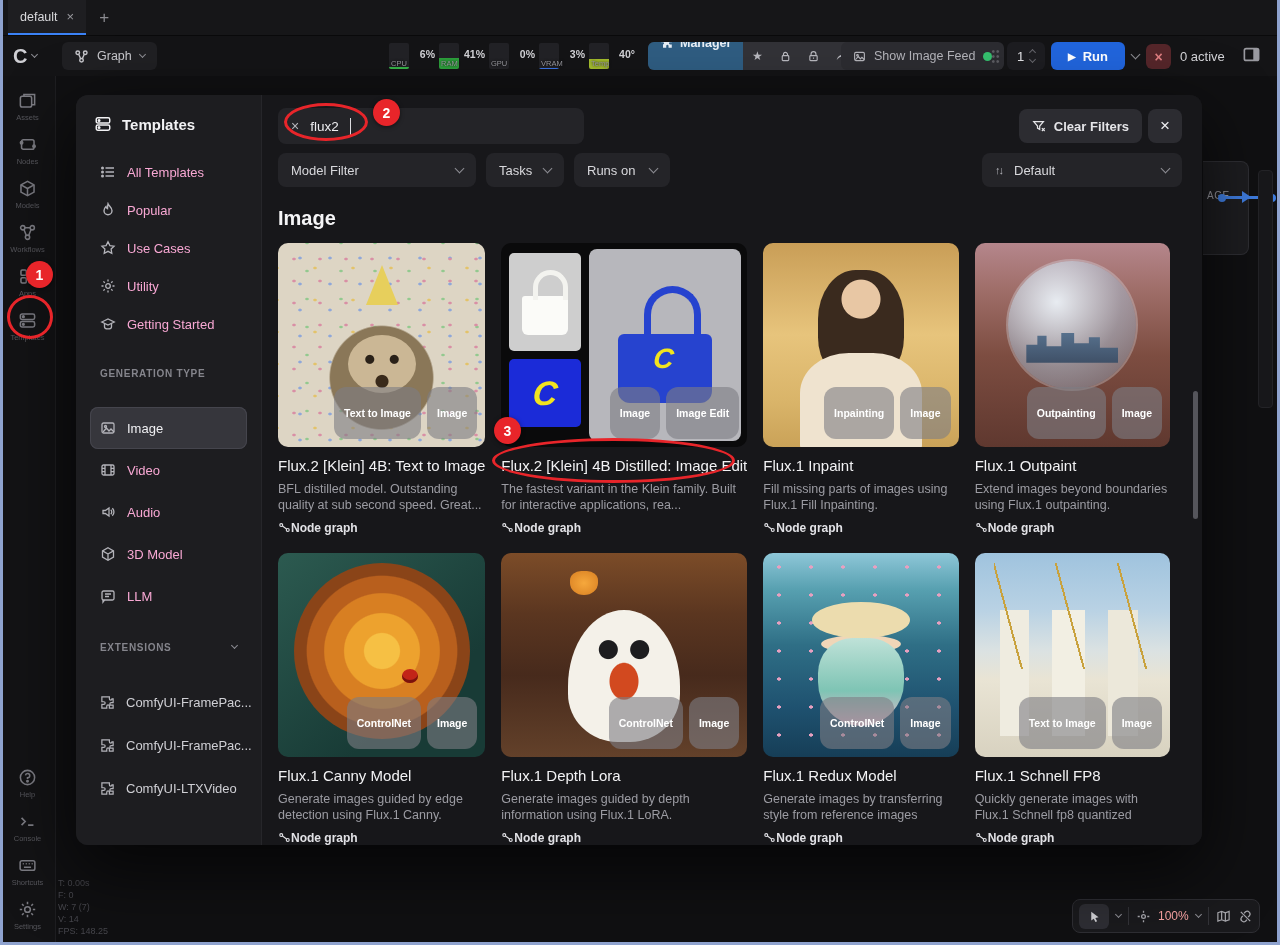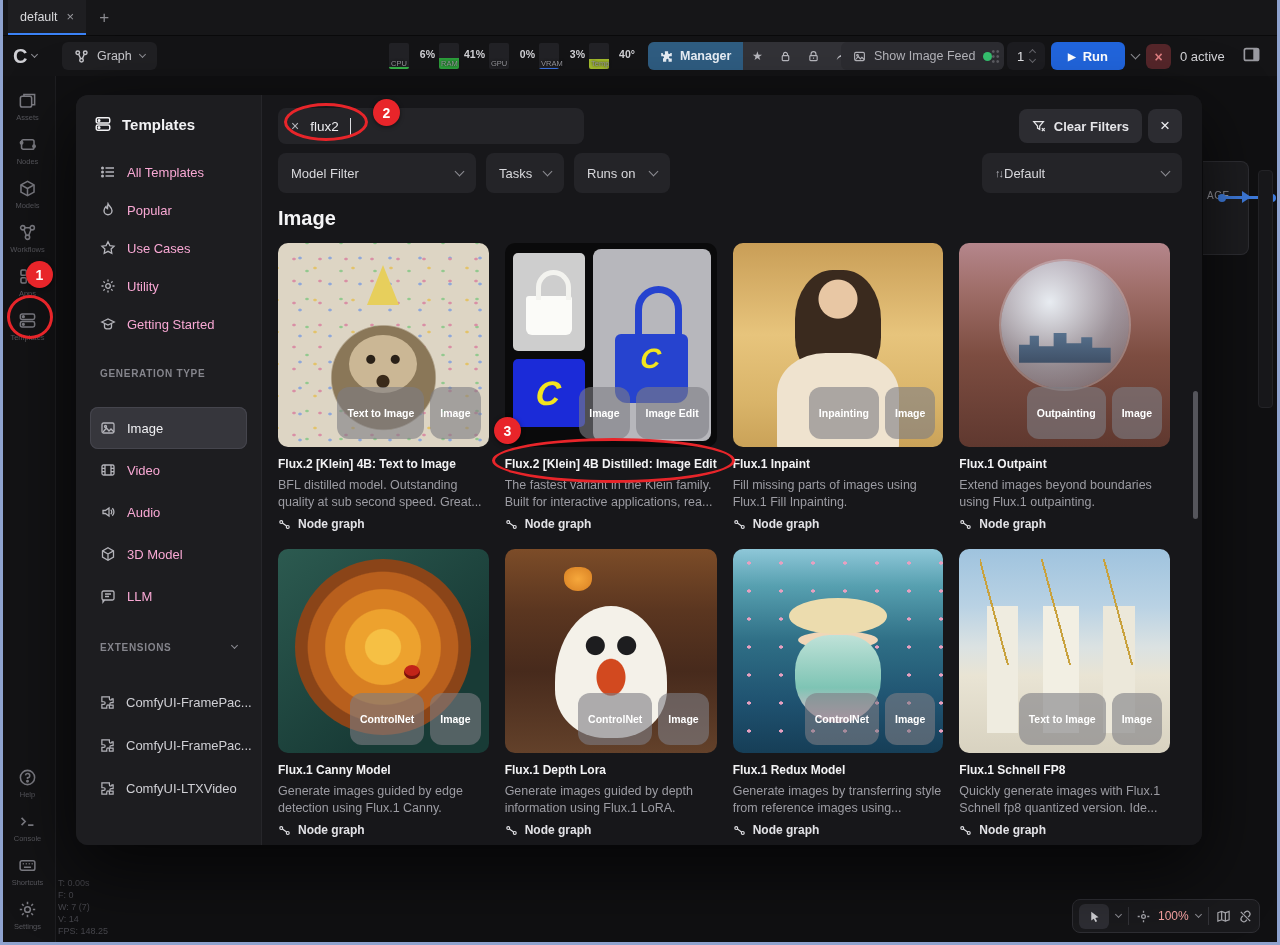--- a/index.html
+++ b/index.html
@@ -35,21 +35,21 @@
   .gauge .fill{position:absolute;bottom:0;left:0;right:0}
   .meter:nth-child(1) .fill{background:#38b84a}
   .meter:nth-child(2) .fill{background:#2ea33d}
   .meter:nth-child(3) .fill{background:#38b84a}
   .meter:nth-child(4) .fill{background:#3c76e8}
   .meter:nth-child(5) .fill{background:#a6bf2e}
   .mlabel{position:absolute;left:2px;bottom:1px;font-size:7.5px;color:#98989e;text-shadow:0 0 3px #000;z-index:2}
   .mvalue{position:absolute;right:4px;top:5px;font-size:10.5px;font-weight:bold;color:#d4d4d8}
   .mgr-group{position:absolute;left:648px;top:6px;height:28px;background:#323237;border-radius:6px;
     display:flex;align-items:center;overflow:hidden}
-  .mgr-btn{height:40px;display:flex;align-items:center;gap:7px;background:#2f5d82;color:#e8eff6;
+  .mgr-btn{height:40px;display:flex;align-items:flex-start;gap:7px;background:#2f5d82;color:#e8eff6;
     font-size:12.5px;font-weight:bold;padding:0 12px}
   .mgr-ic{width:28px;height:28px;display:flex;align-items:center;justify-content:center;color:#b9b9bf;font-size:12px}
   .feed-btn{position:absolute;left:841px;top:6px;height:28px;background:#2c2c31;border-radius:6px;
     display:flex;align-items:center;gap:8px;padding:0 12px;color:#b4b4ba;font-size:12.5px}
   .feed-dot{width:9px;height:9px;border-radius:50%;background:#35c06e}
   .dots{position:absolute;left:991px;top:13px;width:9px;height:14px;
     background-image:radial-gradient(#5d5d63 1.1px,transparent 1.4px);background-size:4.5px 5px}
   .count-box{position:absolute;left:1007px;top:6px;width:38px;height:28px;background:#1d1d21;border-radius:6px;
     display:flex;align-items:center;justify-content:center;gap:6px;color:#e2e2e6;font-size:13px}
   .step{display:flex;flex-direction:column;gap:2px}
@@ -115,38 +115,38 @@
   .modal-main{flex:1;position:relative;background:#17171a}
   .search-box{position:absolute;left:16px;top:13px;width:306px;height:36px;background:#242428;border-radius:8px;
     display:flex;align-items:center;gap:11px;padding:0 13px}
   .search-clear{color:#b7b7bd;font-size:14px}
   .search-val{color:#ededf0;font-size:13.5px}
   .caret{width:1.5px;height:17px;background:#dcdce0}
   .clear-btn{position:absolute;right:60px;top:14px;height:34px;background:#2c2c31;border-radius:8px;
     display:flex;align-items:center;gap:8px;padding:0 13px;color:#e5e5e8;font-size:13px;font-weight:bold}
   .close-btn{position:absolute;right:20px;top:14px;width:34px;height:34px;background:#2c2c31;border-radius:8px;
     display:flex;align-items:center;justify-content:center;color:#ededf0;font-size:17px}
-  .pill{position:absolute;top:58px;height:40px;background:#242428;border-radius:8px;display:flex;
-    align-items:center;justify-content:space-between;padding:0 13px;color:#d8d8dc;font-size:13px}
+  .pill{position:absolute;top:58px;height:34px;background:#242428;border-radius:8px;display:flex;
+    align-items:center;justify-content:space-between;gap:10px;padding:0 13px;color:#d8d8dc;font-size:13px}
   .f-model{left:16px;width:198px}
   .f-tasks{left:224px;width:78px}
   .f-runs{left:312px;width:96px}
   .f-sort{left:auto;right:20px;width:200px;justify-content:flex-start}
   .f-sort .chev{margin-left:auto}
   .sort-arrows{color:#b3b3b9;font-size:11px;letter-spacing:-2px;margin-right:2px}
   .section-title{position:absolute;left:16px;top:112px;font-size:20px;font-weight:bold;color:#f5f5f7}
   .grid{position:absolute;left:16px;top:148px;width:892px;display:grid;grid-template-columns:repeat(4,1fr);
     column-gap:16px;row-gap:18px}
   .thumb{height:204px;border-radius:10px;position:relative;overflow:hidden;background:#222}
   .tags{position:absolute;right:8px;bottom:8px;display:flex;gap:6px;z-index:3}
   .tag{background:rgba(125,125,132,.6);color:#fff;font-size:10.5px;font-weight:bold;padding:20px 10px;
     border-radius:12px;white-space:nowrap}
-  .card-title{margin-top:10px;font-size:12px;font-weight:bold;color:#f2f2f4;line-height:1.25;white-space:nowrap;overflow:hidden}
+  .card-title{margin-top:10px;font-size:15px;font-weight:normal;color:#f2f2f4;line-height:1.25;white-space:nowrap;overflow:hidden}
   .card-desc{margin-top:5px;font-size:12.5px;color:#9c9ca3;line-height:1.32;height:33px;overflow:hidden}
-  .card-footer{margin-top:7px;display:flex;gap:7px;color:#e2e2e6;font-size:12px;font-weight:bold}
+  .card-footer{margin-top:7px;display:flex;color:#e2e2e6;font-size:12px;font-weight:bold}
   .modal-scroll{position:absolute;right:4px;top:296px;width:5px;height:128px;background:#55555b;border-radius:3px}
 
   
   .t1{background-color:#ddd5c4;background-image:
     radial-gradient(circle at 50% 66%,#8a7758 0 30%,transparent 31%),
     radial-gradient(#d98fa5 1.4px,transparent 2px),
     radial-gradient(#93c98f 1.4px,transparent 2px),
     radial-gradient(#8fa7d9 1.4px,transparent 2px),
     radial-gradient(#e3c36a 1.4px,transparent 2px);
     background-size:auto,26px 22px,34px 28px,30px 26px,38px 32px;

